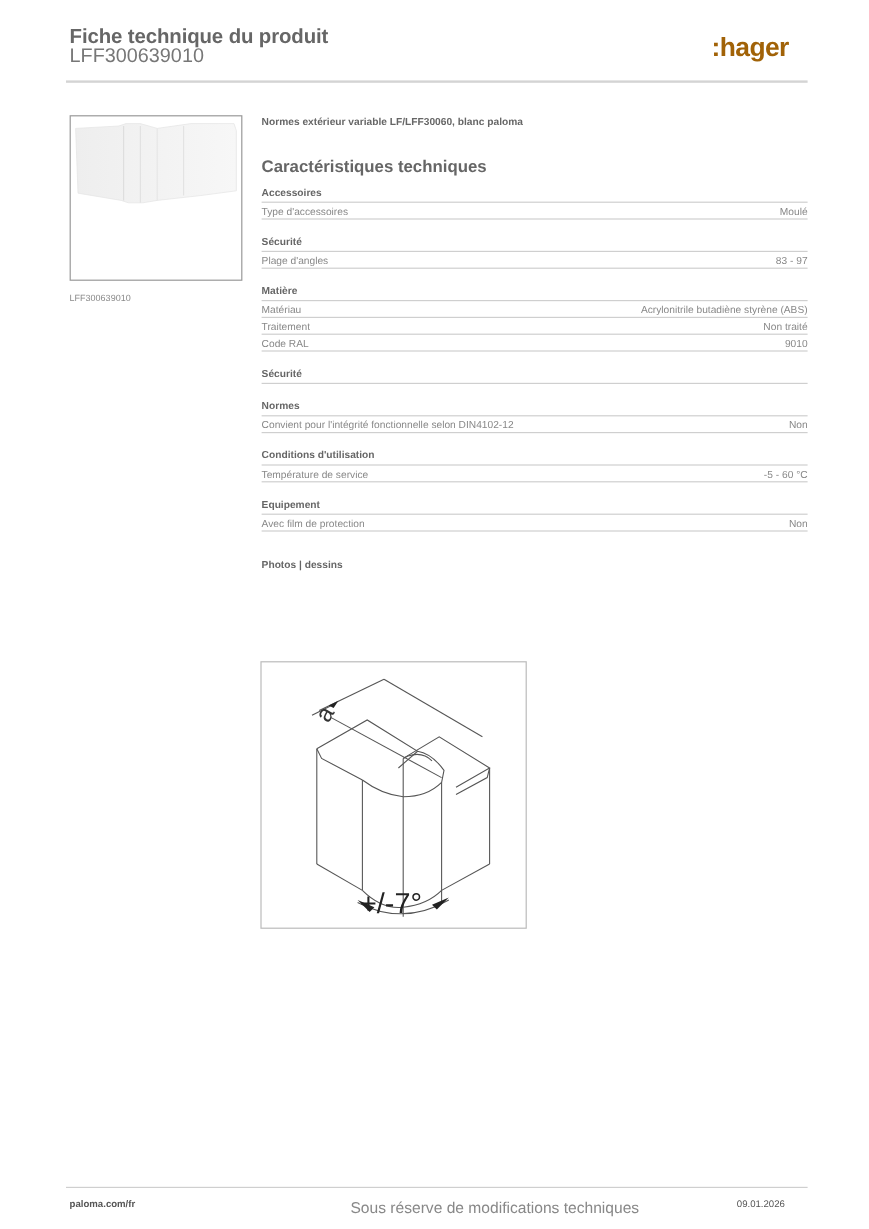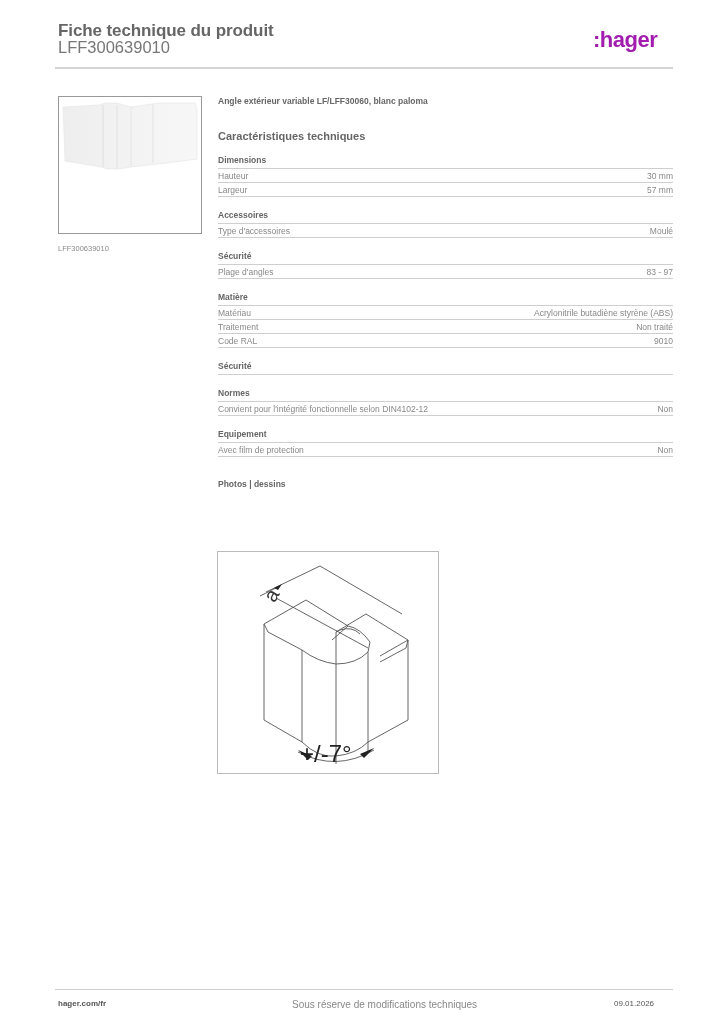--- a/index.html
+++ b/index.html
@@ -1,39 +1,39 @@
 <!DOCTYPE html>
 <html><head>
 <meta charset="utf-8">
 <style>
   html, body { margin: 0; padding: 0; background: #ffffff; }
   body { width: 724px; height: 1024px; position: relative; overflow: hidden;
          font-family: "Liberation Sans", sans-serif; color: #555; }
   .title { position: absolute; left: 58px; top: 21px; font-size: 17px; font-weight: bold; color: #666; letter-spacing: -0.1px; }
   .ref { position: absolute; left: 58px; top: 38px; font-size: 16.5px; color: #777; }
-  .logo { position: absolute; left: 593px; top: 27px; font-size: 22px; font-weight: bold; color: #a21caf; letter-spacing: -0.5px; }
+  .logo { position: absolute; left: 593px; top: 27px; font-size: 22px; font-weight: bold; color: #a16207; letter-spacing: -0.5px; }
   .header-rule { position: absolute; left: 55px; top: 67px; width: 618px; height: 2px; background: #d4d4d4; }
 
   .thumb { position: absolute; left: 58px; top: 96px; width: 144px; height: 138px; border: 1px solid #999; box-sizing: border-box; background: #fff; }
   .thumb-caption { position: absolute; left: 58px; top: 244px; font-size: 7.5px; color: #8a8a8a; }
 
   .main { position: absolute; left: 218px; top: 96px; width: 455px; }
   .product-name { font-size: 8.5px; font-weight: bold; color: #666; height: 12px; }
-  .section-title { font-size: 11px; font-weight: bold; color: #666; margin-top: 22px; height: 12px; }
+  .section-title { font-size: 14px; font-weight: bold; color: #666; margin-top: 22px; height: 12px; }
   .group { margin-top: 13px; }
   .group-title { font-size: 8.5px; font-weight: bold; color: #666; height: 12px; border-bottom: 1.5px solid #cfcfcf; padding-bottom: 1px; }
   .row { display: flex; justify-content: space-between; font-size: 8.5px; color: #888; height: 12px; line-height: 12px; border-bottom: 1.5px solid #cfcfcf; padding-top: 1px; }
   .row .label { white-space: nowrap; }
   .row .value { white-space: nowrap; text-align: right; }
   .photos-title { font-size: 8.5px; font-weight: bold; color: #666; margin-top: 22px; height: 12px; }
   .drawing { position: absolute; left: 217px; top: 551px; width: 222px; height: 223px; border: 1px solid #bbb; box-sizing: border-box; background: #fff; }
 
   .footer-rule { position: absolute; left: 55px; top: 989px; width: 618px; height: 1px; background: #cfcfcf; }
   .footer-left { position: absolute; left: 58px; top: 999px; font-size: 8px; font-weight: bold; color: #555; }
-  .footer-center { position: absolute; left: 292px; top: 999px; font-size: 10px; color: #888; }
+  .footer-center { position: absolute; left: 292px; top: 999px; font-size: 13px; color: #888; }
   .footer-right { position: absolute; left: 614px; top: 999px; font-size: 8px; font-weight: normal; color: #555; }
 </style>
 </head>
 <body>
 
 <div class="title">Fiche technique du produit</div>
 <div class="ref">LFF300639010</div>
 <div class="logo">:hager</div>
 <div class="header-rule"></div>
 
@@ -48,34 +48,23 @@
     <path d="M4 10 L40 8 L46 6 L58 6 L72 10 L100 6 L136 6 L138 12 L138 62 L108 66 L72 70 L60 72 L48 72 L42 70 L6 64 Z" fill="url(#g1)" stroke="#e4e4e4" stroke-width="0.6"></path>
     <path d="M44 8 L44 70" stroke="#dedede" stroke-width="1"></path>
     <path d="M58 8 L58 72" stroke="#e2e2e2" stroke-width="1"></path>
     <path d="M72 10 L72 70" stroke="#e6e6e6" stroke-width="1"></path>
     <path d="M94 8 L94 66" stroke="#e3e3e3" stroke-width="1"></path>
   </svg>
 </div>
 <div class="thumb-caption">LFF300639010</div>
 
 <div class="main">
-  <div class="product-name">Angle extérieur variable LF/LFF30060, blanc paloma</div>
+  <div class="product-name">Normes extérieur variable LF/LFF30060, blanc paloma</div>
   <div class="section-title">Caractéristiques techniques</div>
 
-  <div class="group">
-    <div class="group-title">Dimensions</div>
-    <div class="row">
-        <span class="label">Hauteur</span>
-        <span class="value">30 mm</span>
-      </div>
-    <div class="row">
-        <span class="label">Largeur</span>
-        <span class="value">57 mm</span>
-      </div>
-  </div>
 
   <div class="group">
     <div class="group-title">Accessoires</div>
     <div class="row">
         <span class="label">Type d'accessoires</span>
         <span class="value">Moulé</span>
       </div>
   </div>
 
   <div class="group">
@@ -107,20 +96,27 @@
   </div>
 
   <div class="group">
     <div class="group-title">Normes</div>
     <div class="row">
         <span class="label">Convient pour l'intégrité fonctionnelle selon DIN4102-12</span>
         <span class="value">Non</span>
       </div>
   </div>
 
+  <div class="group">
+    <div class="group-title">Conditions d'utilisation</div>
+    <div class="row">
+        <span class="label">Température de service</span>
+        <span class="value">-5 - 60 °C</span>
+      </div>
+  </div>
 
   <div class="group">
     <div class="group-title">Equipement</div>
     <div class="row">
         <span class="label">Avec film de protection</span>
         <span class="value">Non</span>
       </div>
   </div>
 
   <div class="photos-title">Photos | dessins</div>
@@ -156,15 +152,15 @@
 
     <path d="M80 200 Q118 220 156 198"></path>
     <polygon points="80,198 94,204 90,208" fill="#222" stroke="none"></polygon>
     <polygon points="156,196 142,202 146,206" fill="#222" stroke="none"></polygon>
   </svg>
   <div style="position:absolute; left:48px; top:32px; font-size:20px; color:#333; transform: rotate(-60deg);">a</div>
   <div style="position:absolute; left:82px; top:188px; font-size:24px; color:#222;">+/-7°</div>
 </div>
 
 <div class="footer-rule"></div>
-<div class="footer-left">hager.com/fr</div>
+<div class="footer-left">paloma.com/fr</div>
 <div class="footer-center">Sous réserve de modifications techniques</div>
 <div class="footer-right">09.01.2026</div>
 
 </body></html>

